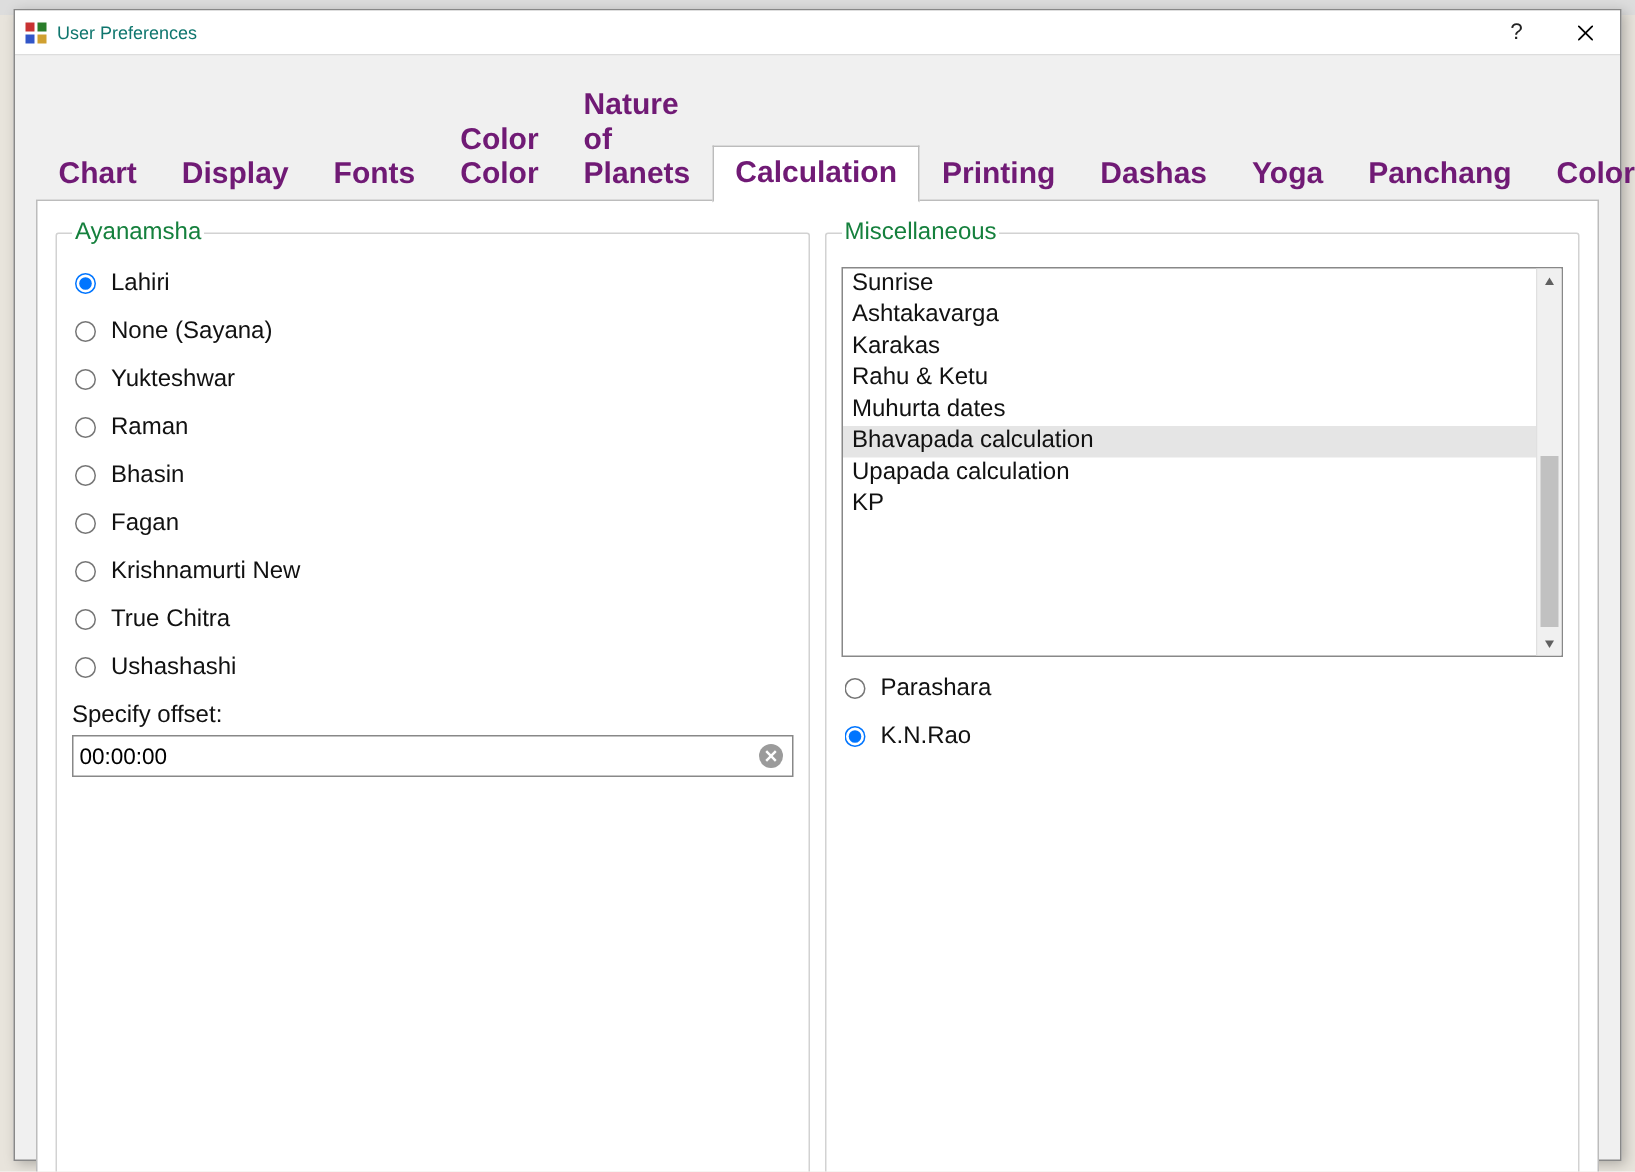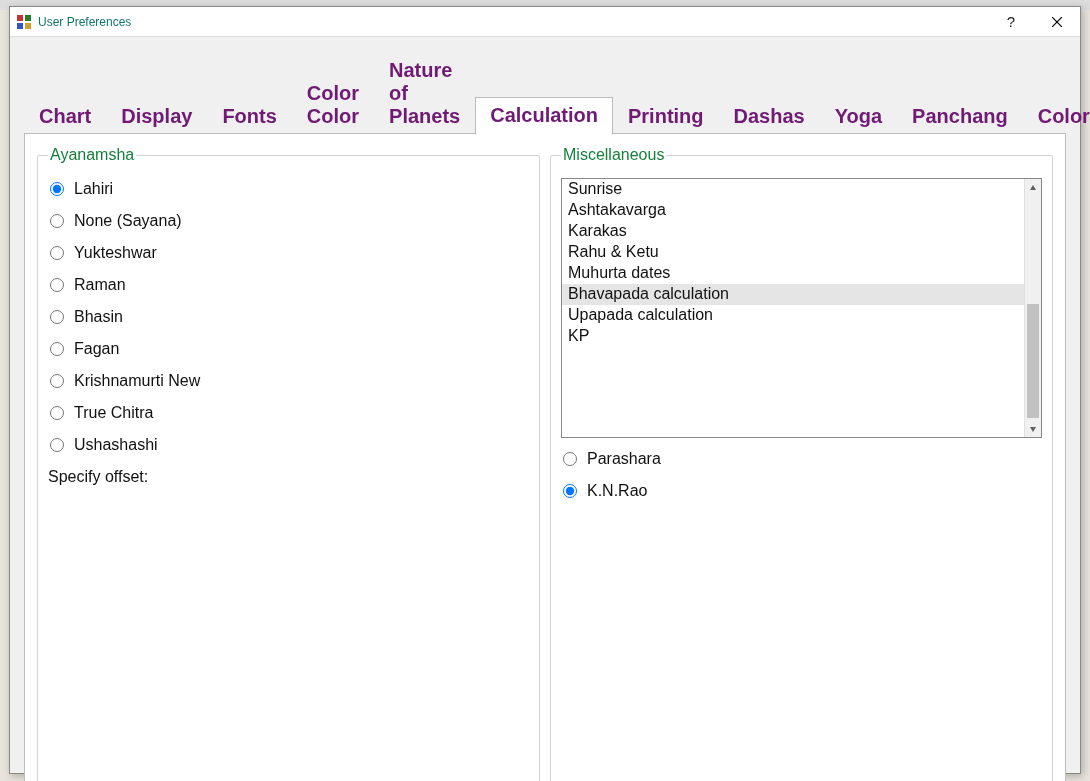--- a/index.html
+++ b/index.html
@@ -268,20 +268,29 @@
               <label class="radio-item">
                 <input type="radio" name="ayan" style="">
                 <span>True Chitra</span>
               </label>
               <label class="radio-item">
                 <input type="radio" name="ayan" style="">
                 <span>Ushashashi</span>
               </label>
             </div>
           <div class="offset-label">Specify offset:</div>
+          <div class="offset-input-wrap">
+            <input class="offset-input" value="00:00:00" style="">
+            <span class="clear-icon">
+              <svg viewBox="0 0 10 10">
+                  <line x1="1" y1="1" x2="9" y2="9"></line>
+                  <line x1="9" y1="1" x2="1" y2="9"></line>
+                </svg>
+            </span>
+          </div>
         </fieldset>
       </div>
 
       <div class="panel-right">
         <fieldset class="group">
           <legend>Miscellaneous</legend>
           <div class="misc-list">
             <div class="misc-items" id="misc-items">
                 <div class="misc-item">Sunrise</div>
                 <div class="misc-item">Ashtakavarga</div>

